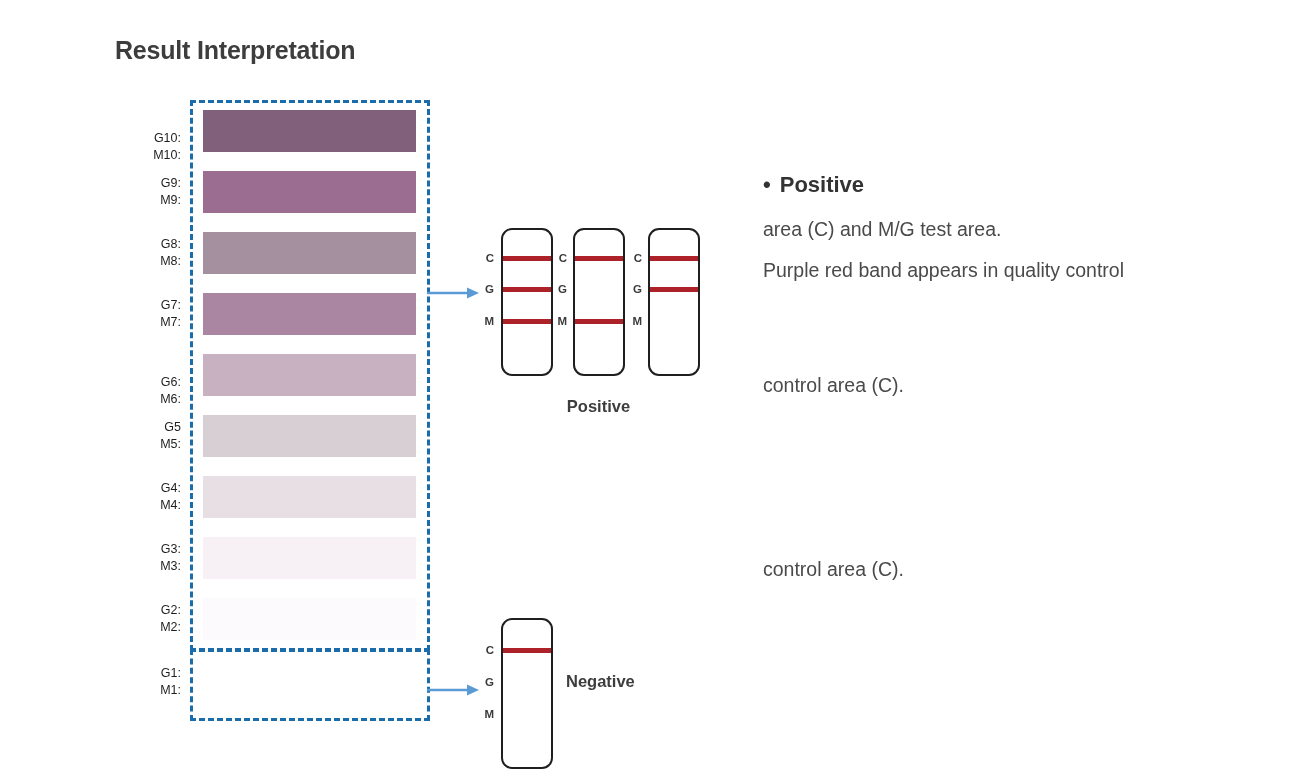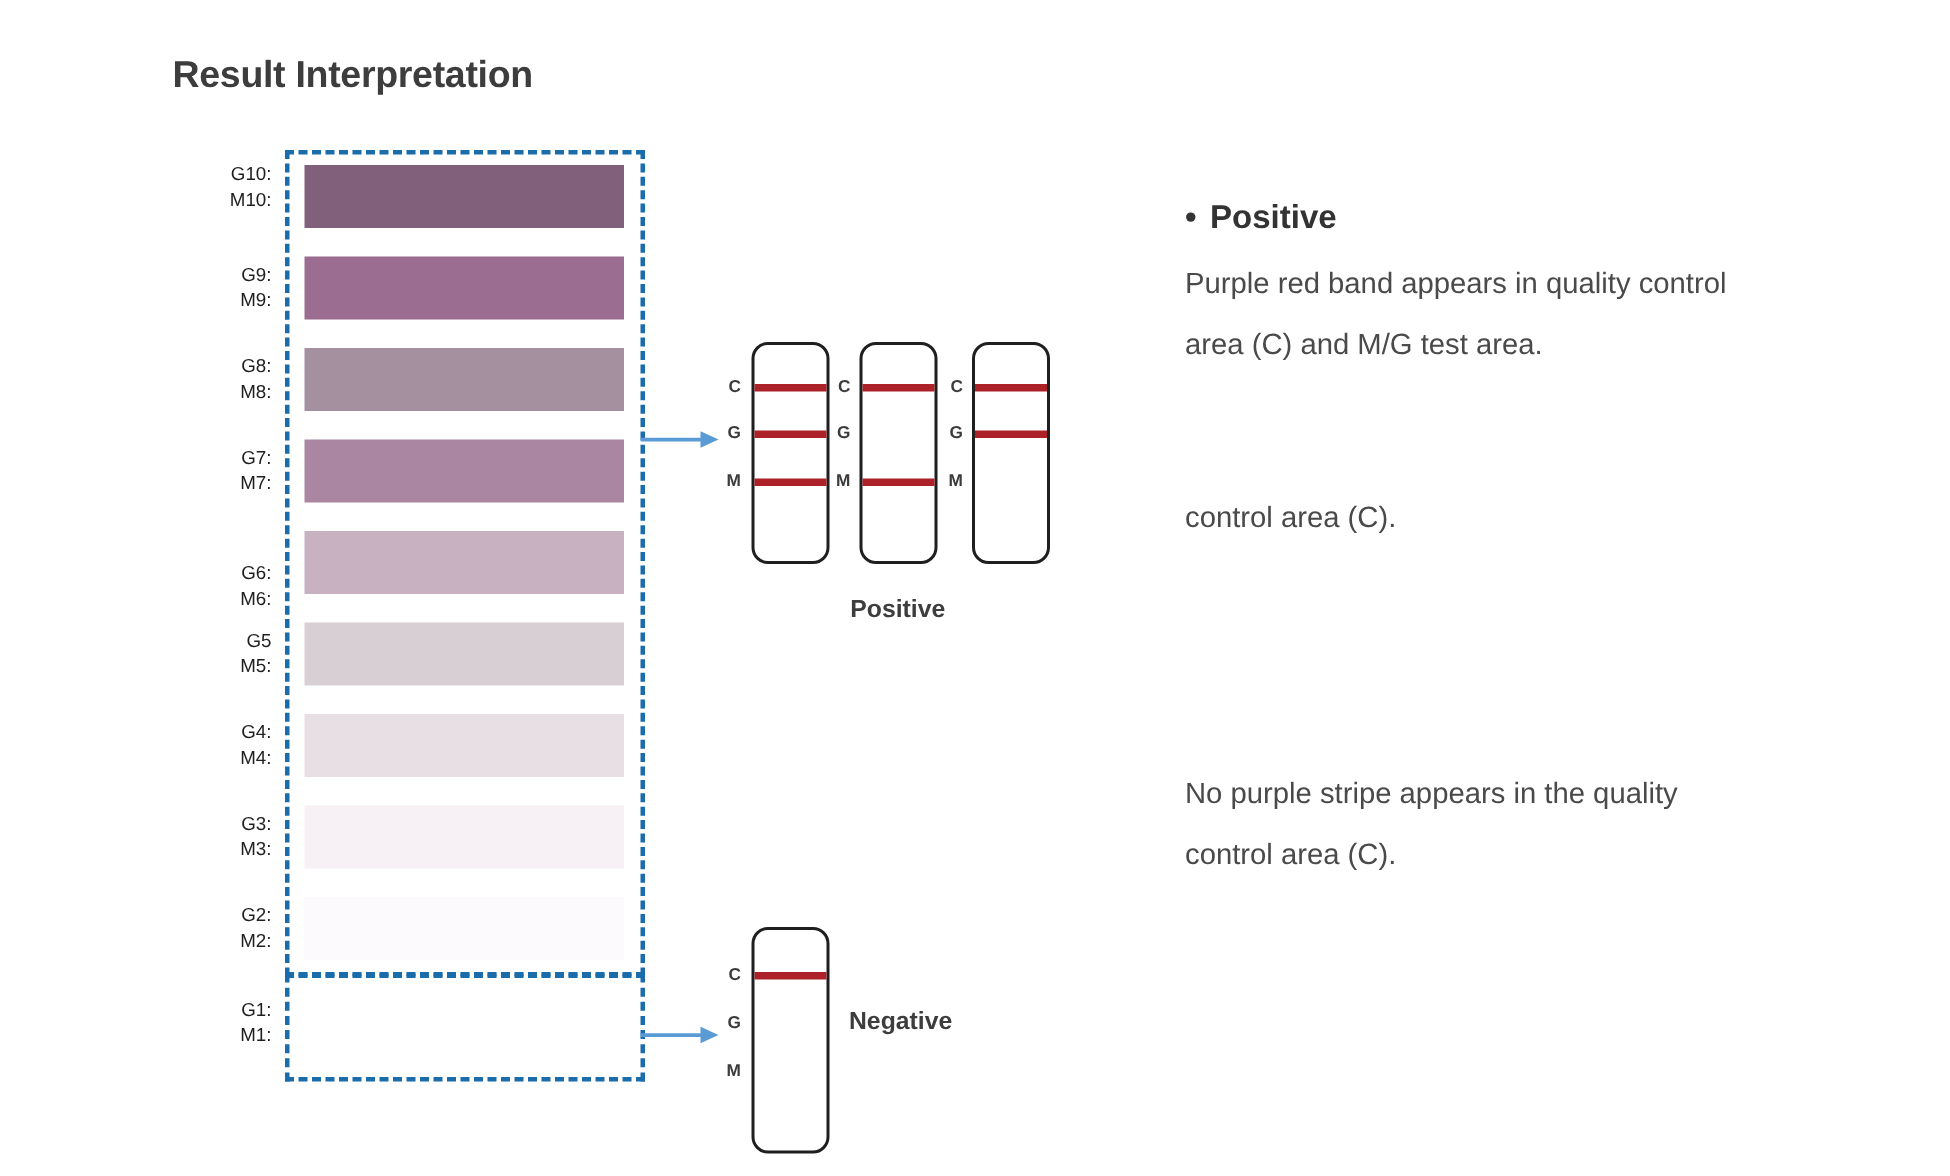--- a/index.html
+++ b/index.html
@@ -33,36 +33,36 @@
   .band.c{top:26px;} .band.g{top:57px;} .band.m{top:89px;}
   .band.neg-c{top:28px;}
   .strip-mark{
     position:absolute;width:14px;text-align:right;
     font-size:11.5px;font-weight:600;color:#3b3b3b;line-height:16px;
   }
   .caption{position:absolute;font-size:16.5px;font-weight:700;color:#3d3d3d;}
   .caption.pos{left:501px;width:195px;top:397px;text-align:center;}
   .caption.neg{left:566px;top:672px;}
   
-  .interp{position:absolute;left:790px;width:430px;}
+  .interp{position:absolute;left:763px;width:430px;margin-top:40px;}
   .interp .head{font-size:22px;font-weight:700;color:#333333;line-height:30px;}
   .interp .head .bullet{margin-right:9px;}
   .interp .body{margin-top:9px;font-size:19.5px;color:#4a4a4a;line-height:41px;font-weight:400;}
 </style>
 </head>
 <body>
 
 <div class="canvas">
 
   <div class="page-title">Result Interpretation</div>
 
   <div class="dash-box main"></div>
   <div class="dash-box blank"></div>
 
-  <div class="scale-label" style="top:104px">
+  <div class="scale-label" style="top:126px">
     <div>G10:</div>
     <div>M10:</div>
   </div>
   <div class="scale-label" style="top:171px">
     <div>G9:</div>
     <div>M9:</div>
   </div>
   <div class="scale-label" style="top:232px">
     <div>G8:</div>
     <div>M8:</div>
@@ -155,31 +155,30 @@
     <div class="band neg-c" style="background-color: rgb(173, 33, 41);"></div>
   </div>
 
   <div class="caption neg">Negative</div>
 
   <div class="interp" style="top:130px">
     <div class="head">
       <span class="bullet">•</span><span>Positive</span>
     </div>
     <div class="body">
+      <div>area (C) and M/G test area.</div>
       <div>Purple red band appears in quality control</div>
-      <div>area (C) and M/G test area.</div>
     </div>
   </div>
 
   <div class="interp" style="top:316px">
     <div class="body">
       <div>control area (C).</div>
     </div>
   </div>
 
   <div class="interp" style="top:500px">
     <div class="body">
-      <div>No purple stripe appears in the quality</div>
       <div>control area (C).</div>
     </div>
   </div>
 
 </div>
 
 </body></html>

